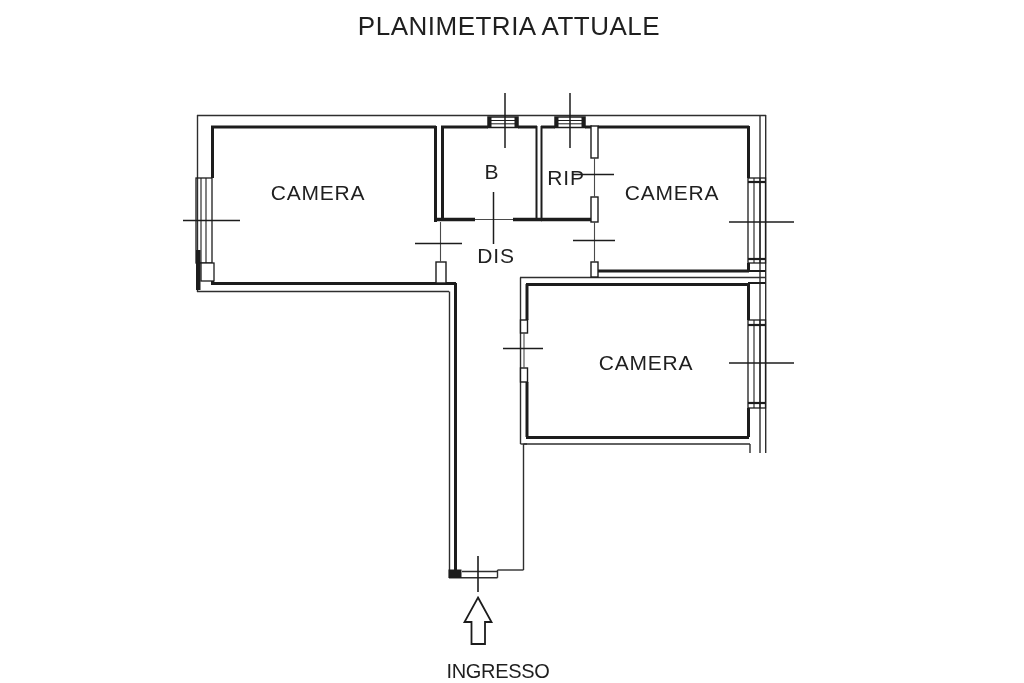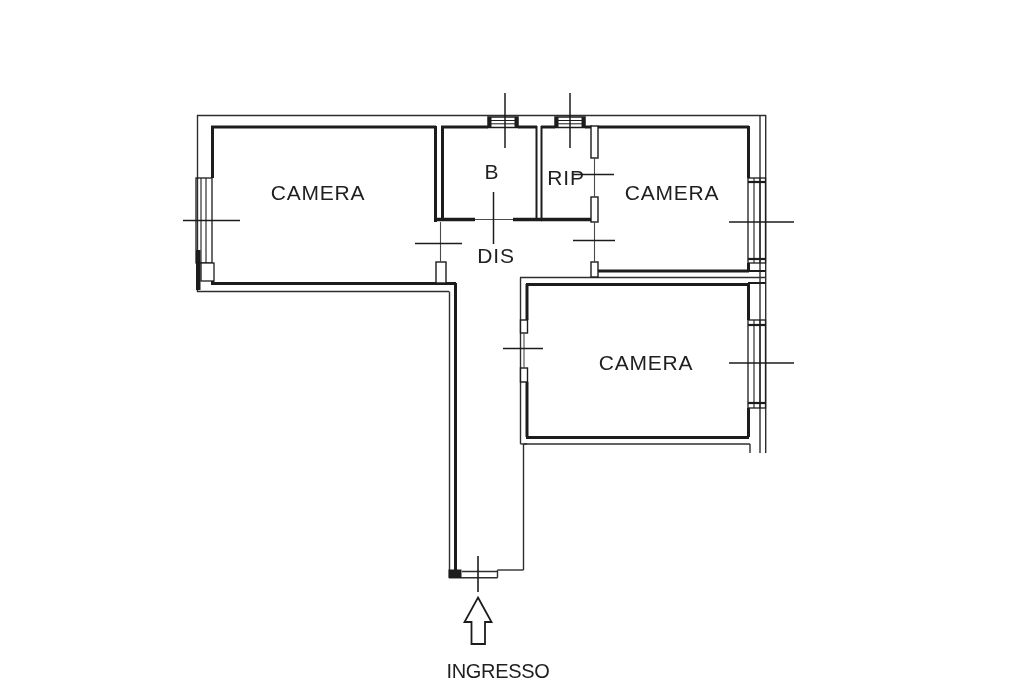--- a/index.html
+++ b/index.html
@@ -31,20 +31,21 @@
     font-size:20px;
     letter-spacing:-0.3px;
     fill:#1f1f1f;
   }
 </style>
 </head>
 <body>
 
 <div class="canvas">
 
+  <div class="title">PLANIMETRIA ATTUALE</div>
 
   <svg width="1024" height="683" viewBox="0 0 1024 683">
 
     <g stroke="#2e2e2e" stroke-width="1.4" fill="none">
       <line x1="197" y1="115.5" x2="766" y2="115.5"></line>
       <line x1="197.5" y1="115" x2="197.5" y2="292"></line>
       <line x1="760" y1="115" x2="760" y2="453"></line>
       <line x1="765.7" y1="115" x2="765.7" y2="453"></line>
       <line x1="197" y1="291.5" x2="449" y2="291.5"></line>
       <line x1="449.5" y1="291.5" x2="449.5" y2="578"></line>

